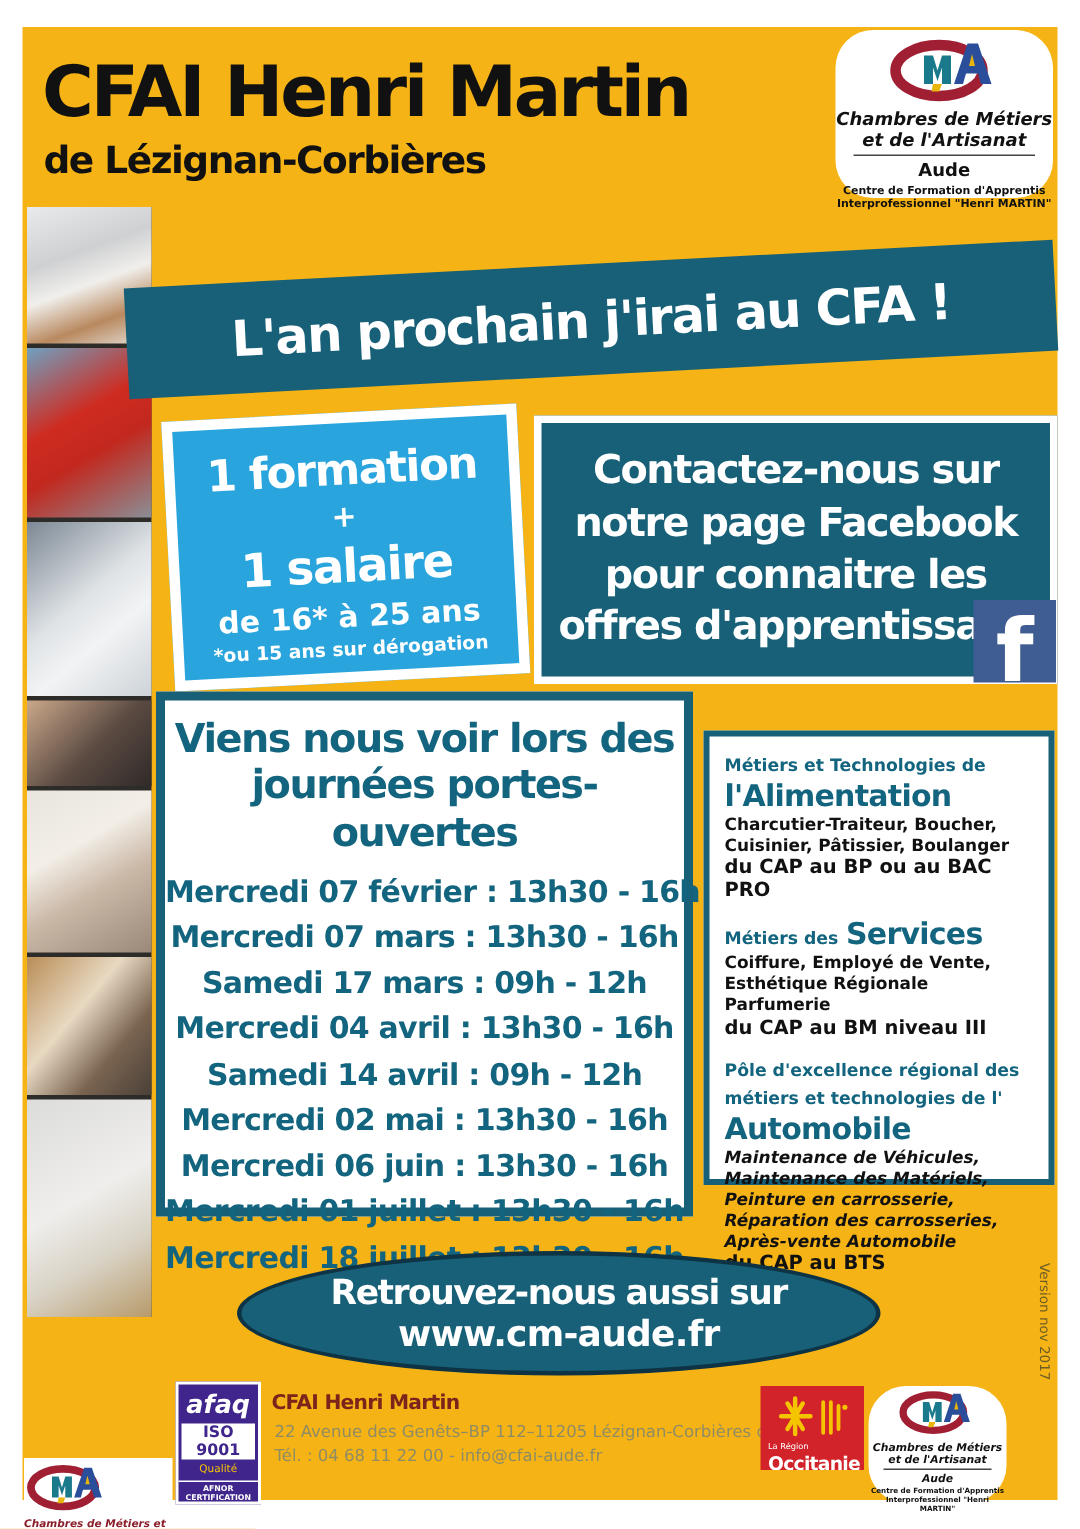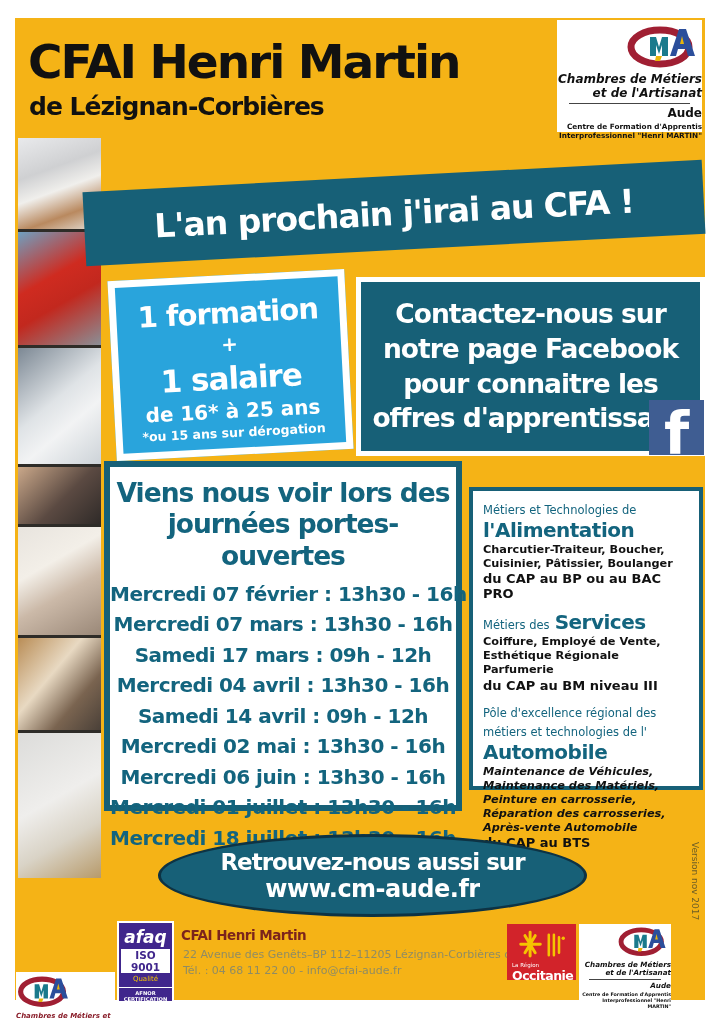--- a/index.html
+++ b/index.html
@@ -6,21 +6,21 @@
   #canvas{position:relative;width:720px;height:1019px;background:#ffffff;overflow:hidden;
           font-family:"DejaVu Sans",sans-serif;}
   .abs{position:absolute;}
   .poster{left:15px;top:18px;width:690px;height:982px;background:#F5B316;}
 
   
   .h-title{left:28px;top:34px;width:520px;font-size:47px;font-weight:bold;color:#111;
            letter-spacing:-2px;}
   .h-sub{left:29px;top:92px;font-size:25px;font-weight:bold;color:#111;letter-spacing:-1px;}
 
-  .cma-badge{background:#fff;text-align:right;color:#111;}
+  .cma-badge{background:#fff;text-align:center;color:#111;border-radius:25px;}
   .badge-top{left:557px;top:20px;width:145px;height:112px;padding-top:3px;box-sizing:border-box;}
   .cma-org{font-size:12px;font-weight:bold;font-style:italic;line-height:1.15;}
   .cma-rule{border:none;border-top:1px solid #444;margin:2px 12px;}
   .cma-dept{font-size:12px;font-weight:bold;}
   .cma-center{font-size:7.3px;font-weight:bold;line-height:1.25;margin-top:2px;}
 
   
   .strip{left:18px;top:138px;width:83px;height:740px;background:#2e2c28;display:flex;
          flex-direction:column;gap:3px;}
   .photo{width:100%;}
@@ -58,21 +58,21 @@
   
   .days{left:104px;top:461px;width:358px;height:350px;background:#fff;border:6px solid #176077;
         box-sizing:border-box;text-align:center;color:#13647E;font-weight:bold;}
   .days .t{font-size:26.5px;line-height:1.18;letter-spacing:-1px;margin-top:10px;}
   .days .list{margin-top:8px;}
   .days .d{font-size:20px;line-height:30.5px;letter-spacing:-0.5px;white-space:nowrap;}
 
   
   .programs{left:469px;top:487px;width:234px;height:303px;background:#fff;border:4px solid #176077;
             box-sizing:border-box;padding:8px 10px;color:#111;}
-  .hs{font-size:11.5px;font-weight:normal;color:#13647E;}
+  .hs{font-size:11.5px;font-weight:bold;color:#13647E;}
   .hb{font-size:20px;font-weight:bold;color:#13647E;letter-spacing:-0.5px;}
   .jobs{font-size:11.3px;font-weight:bold;line-height:1.25;margin-top:1px;}
   .jobs.italic{font-style:italic;}
   .levels{font-size:13px;font-weight:bold;}
   .sec{margin-bottom:9px;}
 
   
   .oval{left:158px;top:834px;width:429px;height:83px;background:#176077;border:3px solid #0d3344;
         border-radius:50%;box-sizing:border-box;display:flex;flex-direction:column;
         align-items:center;justify-content:center;color:#fff;font-weight:bold;}

